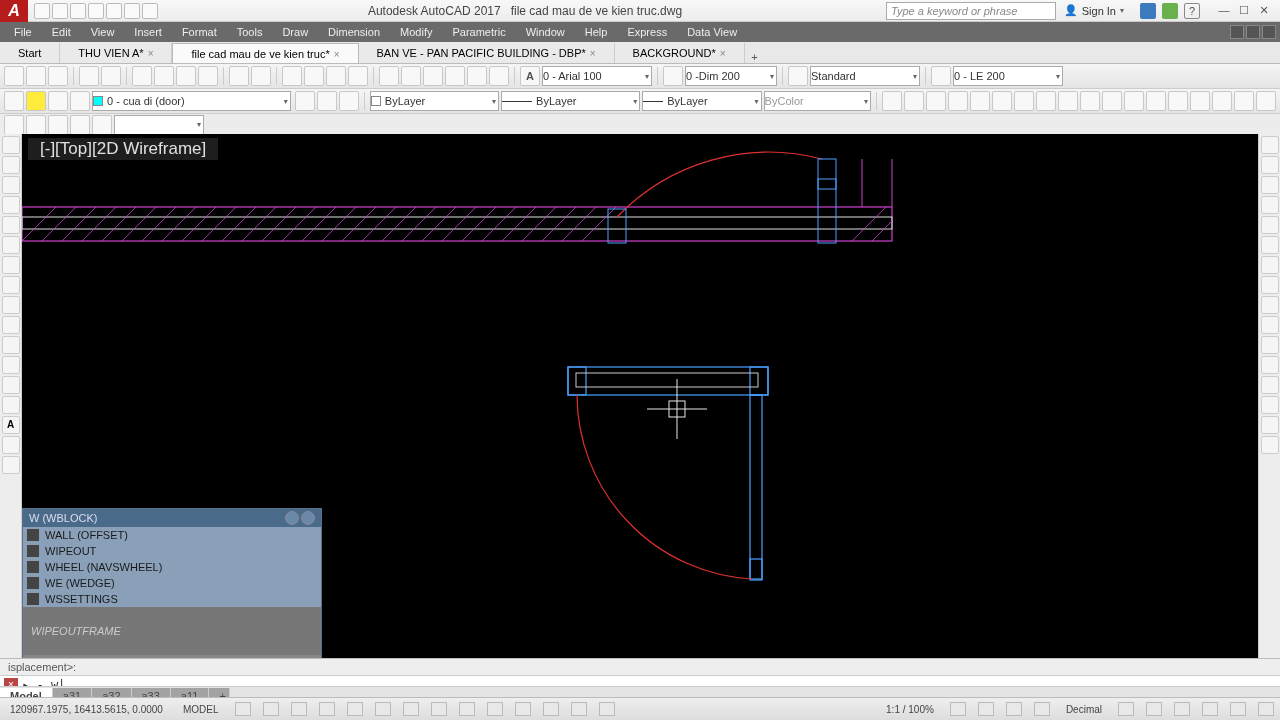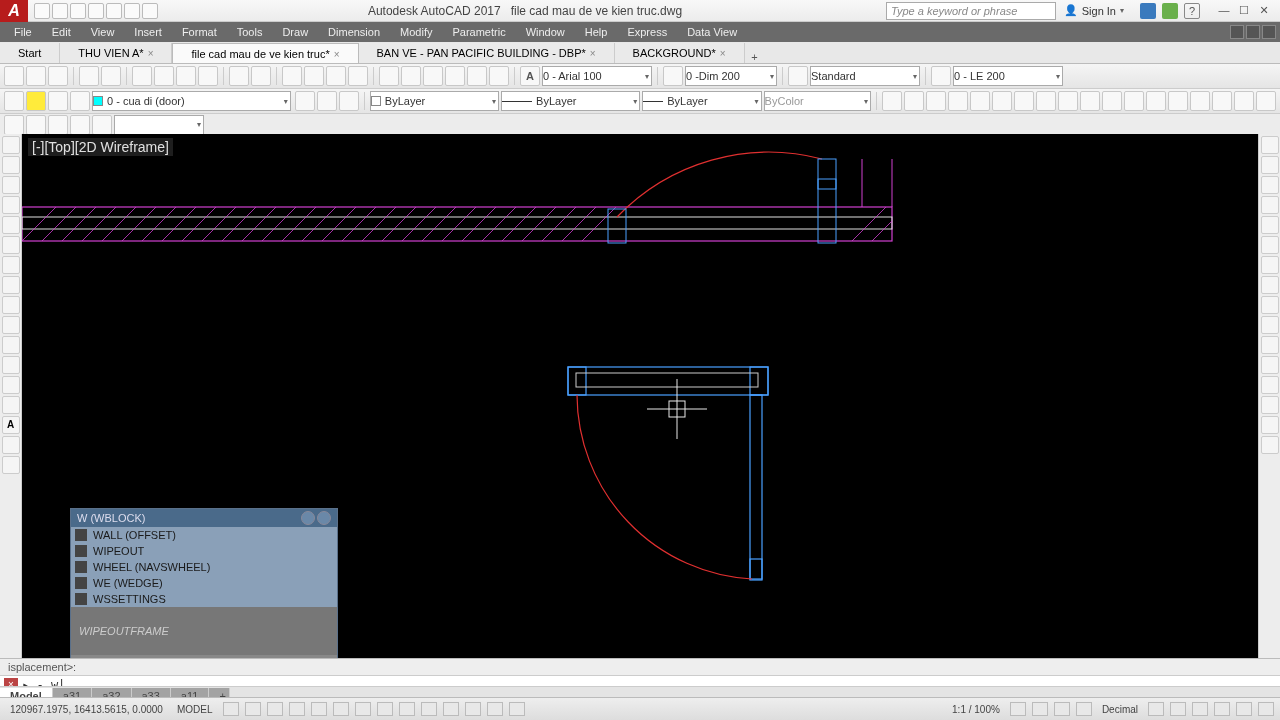--- a/index.html
+++ b/index.html
@@ -41,26 +41,26 @@
 
 .toolbar3 { height:22px; background:#ececec; display:flex; align-items:center; padding:0 4px; gap:2px; border-bottom:1px solid #ccc; }
 
 
 .canvas-wrap { position:absolute; top:134px; left:0; right:0; bottom:46px; display:flex; }
 .left-palette { width:22px; background:#ededed; border-right:1px solid #ccc; display:flex; flex-direction:column; padding-top:2px; gap:2px; align-items:center; }
 .right-palette { width:22px; background:#ededed; border-left:1px solid #ccc; display:flex; flex-direction:column; padding-top:2px; gap:2px; align-items:center; }
 .pbtn { width:18px; height:18px; border:1px solid #ccc; background:#f5f5f5; border-radius:2px; }
 
 .canvas { flex:1; background:#000; position:relative; overflow:hidden; }
-.view-label { position:absolute; top:4px; left:6px; color:#e0e0e0; font-size:14px; background:rgba(50,50,50,.6); padding:1px 4px; }
+.view-label { position:absolute; top:4px; left:6px; color:#e0e0e0; font-size:17px; background:rgba(50,50,50,.6); padding:1px 12px; }
 
 svg.drawing { position:absolute; top:0; left:0; width:100%; height:100%; }
 
 
-.ac-popup { position:absolute; left:0; bottom:0; width:268px; background:#8aa0b8; border:1px solid #5a708a; box-shadow:2px 2px 6px rgba(0,0,0,.5); font-size:11px;margin-left:48px; }
+.ac-popup { position:absolute; left:0; bottom:0; width:300px; background:#8aa0b8; border:1px solid #5a708a; box-shadow:2px 2px 6px rgba(0,0,0,.5); font-size:11px; }
 .ac-header { background:#4a6a8a; color:#dde; padding:2px 6px; display:flex; align-items:center; }
 .ac-header-icons { margin-left:auto; display:flex; gap:2px; }
 .ac-header-icons .aci { width:14px; height:14px; background:#6a88a8; border:1px solid #889; border-radius:7px; }
 .ac-item { padding:2px 6px 2px 22px; color:#1a1a1a; position:relative; cursor:default; }
 .ac-item .aicon { position:absolute; left:4px; top:2px; width:12px; height:12px; background:#444; }
 .ac-foot1 { background:#777; color:#ccc; padding:18px 8px; font-style:italic; }
 .ac-foot2 { background:#888; color:#ddd; padding:3px 8px; position:relative; }
 
 
 .cmd-area { position:absolute; bottom:28px; left:0; right:0; height:34px; background:#eee; border-top:1px solid #bbb; }
@@ -68,21 +68,21 @@
 .cmd-input { height:18px; display:flex; align-items:center; background:#fff; border-top:1px solid #ccc; padding:0 4px; }
 .cmd-x { width:14px; height:14px; background:#b44; color:#fff; text-align:center; line-height:14px; font-size:10px; margin-right:4px; }
 .cmd-prompt { color:#333; font-family:monospace; font-size:12px; }
 
 
 .layout-tabs { position:absolute; bottom:16px; left:0; right:0; height:18px; background:#e4e4e4; display:flex; align-items:center; font-size:11px; border-top:1px solid #ccc; }
 .ltab { padding:0 10px; border-right:1px solid #ccc; height:16px; line-height:16px; background:#a3a3a3; color:#444; }
 .ltab.active { background:#fff; font-weight:bold; }
 
 
-.status-bar { position:absolute; bottom:0; left:0; right:0; height:18px; background:linear-gradient(#eee,#ddd); display:flex; align-items:center; font-size:10px; padding:11px 6px; gap:6px; border-top:1px solid #bbb; color:#444; }
+.status-bar { position:absolute; bottom:0; left:0; right:0; height:18px; background:linear-gradient(#eee,#ddd); display:flex; align-items:center; font-size:10px; padding:11px 6px; gap:12px; border-top:1px solid #bbb; color:#444; }
 .sbtn { width:16px; height:14px; border:1px solid #bbb; background:#e8e8e8; }
 .sseg { padding:0 4px; }
 .sspacer { flex:1; }
 </style>
 </head>
 <body>
 
 <div class="title-bar">
   <div class="app-logo">A</div>
   <div class="qat">

